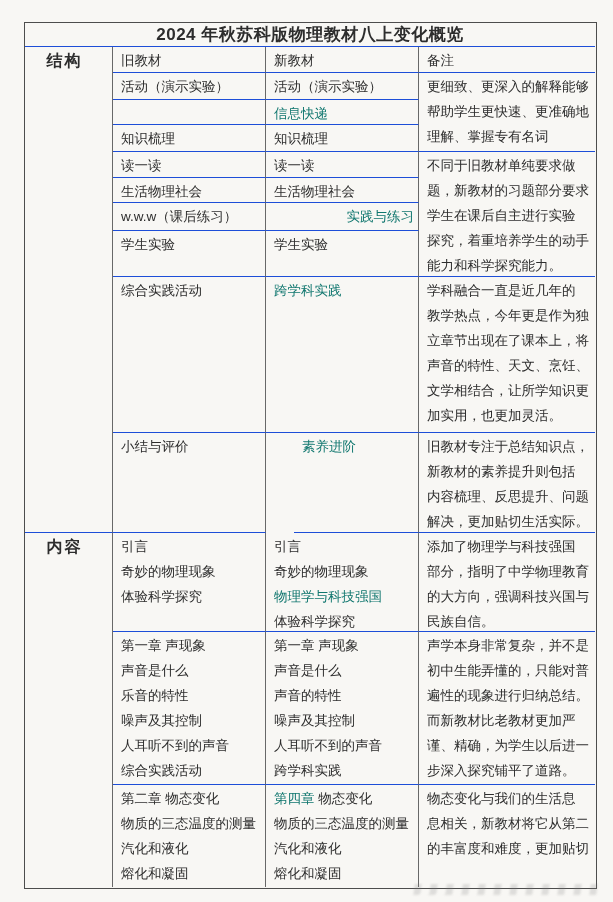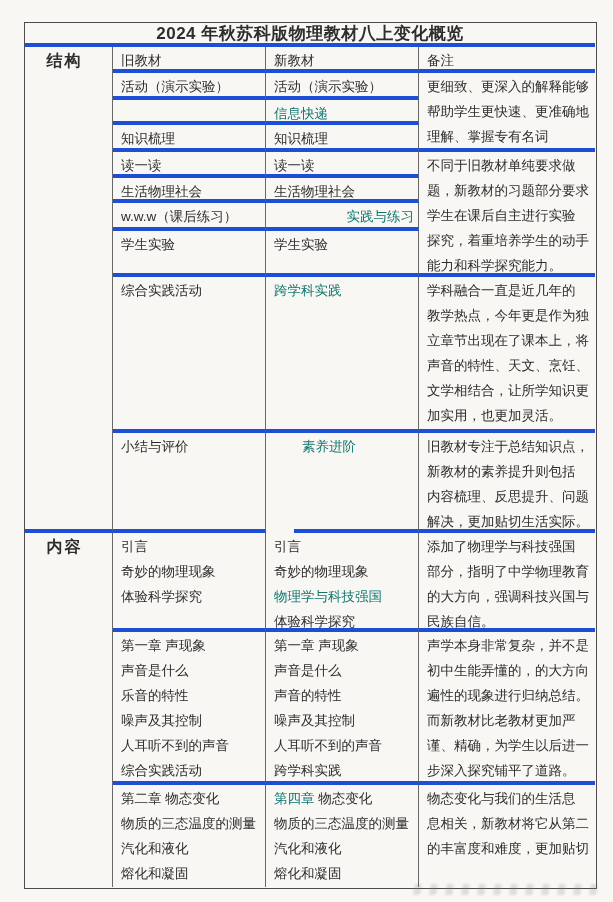--- a/index.html
+++ b/index.html
@@ -21,21 +21,21 @@
     box-sizing: border-box;
     border: 1.5px solid #4d4d4d;
     display: grid;
     grid-template-columns: 88px 153px 153px 176px;
     grid-template-rows: 24px 26px 27px 25px 27px 26px 25px 28px 46px 156px 100px 99px 153px 102px;
     background: transparent;
   }
   .cell {
     box-sizing: border-box;
     border-right: 1px solid #686868;
-    border-bottom: 4px solid #1d4ed8;
+    border-bottom: 1px solid #1d4ed8;
     padding: 1px 4px 0 8px;
     font-size: 13.5px;
     line-height: 25px;
     color: #2d2d2d;
     white-space: nowrap;
     overflow: hidden;
   }
   .no-r { border-right: none; }
   .no-b { border-bottom: none; }
   .title-cell {
@@ -167,21 +167,21 @@
     <div class="cell" style="grid-column:3;grid-row:13;">
       <div class="line">第一章 声现象</div>
       <div class="line">声音是什么</div>
       <div class="line">声音的特性</div>
       <div class="line">噪声及其控制</div>
       <div class="line">人耳听不到的声音</div>
       <div class="line">跨学科实践</div>
     </div>
     <div class="cell no-r" style="grid-column:4;grid-row:13;">
       <div class="line">声学本身非常复杂，并不是</div>
-      <div class="line">初中生能弄懂的，的大方向</div>
+      <div class="line">初中生能弄懂的，只能对普</div>
       <div class="line">遍性的现象进行归纳总结。</div>
       <div class="line">而新教材比老教材更加严</div>
       <div class="line">谨、精确，为学生以后进一</div>
       <div class="line">步深入探究铺平了道路。</div>
     </div>
 
     <div class="cell no-b" style="grid-column:2;grid-row:14;">
       <div class="line">第二章 物态变化</div>
       <div class="line">物质的三态温度的测量</div>
       <div class="line">汽化和液化</div>

